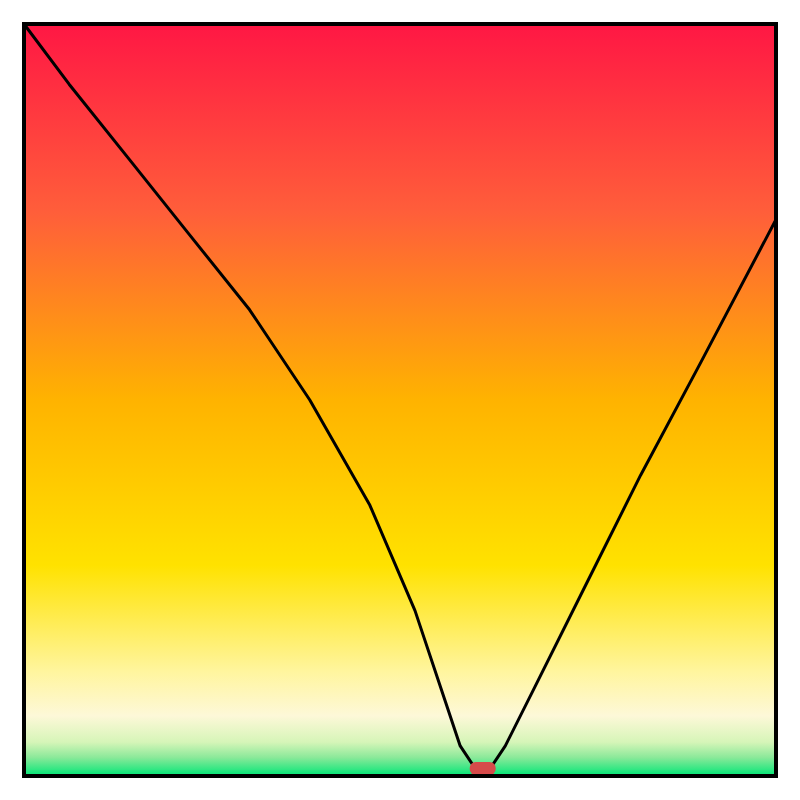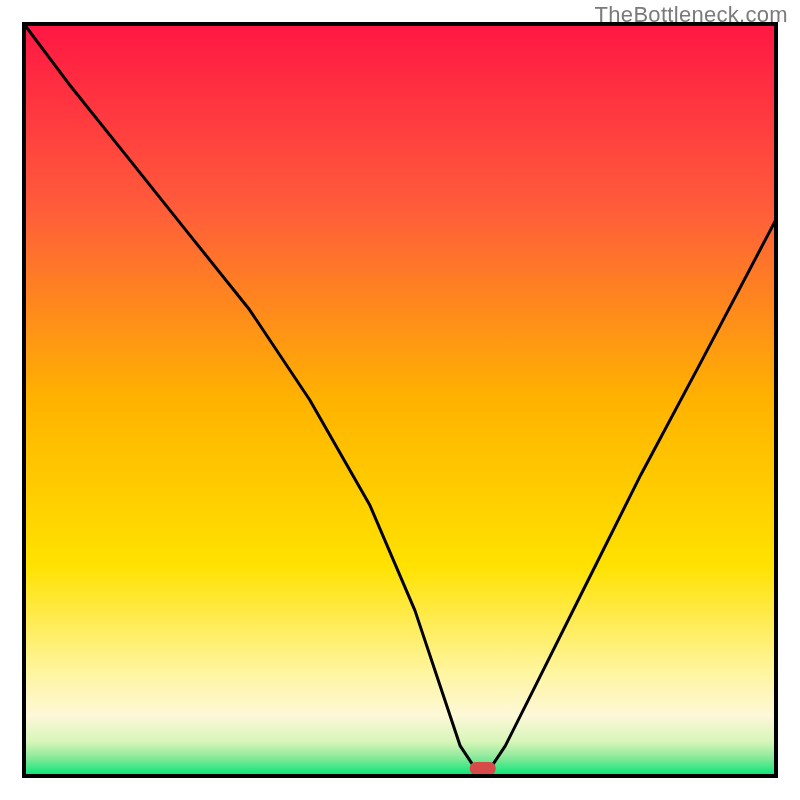--- a/index.html
+++ b/index.html
@@ -25,21 +25,20 @@
     z-index: 10;
   }
   svg {
     display: block;
   }
 </style>
 </head>
 <body>
 
 <div class="container">
-  <div class="watermark">TheBottleneck.com</div>
 
   <svg id="chart-svg" width="800" height="800" viewBox="0 0 800 800">
     <defs>
       <linearGradient id="bg-grad" x1="0" y1="0" x2="0" y2="1">
           <stop offset="0%" stop-color="#ff1744"></stop>
           <stop offset="25%" stop-color="#ff5e3a"></stop>
           <stop offset="50%" stop-color="#ffb300"></stop>
           <stop offset="72%" stop-color="#ffe200"></stop>
           <stop offset="86%" stop-color="#fff59d"></stop>
           <stop offset="92%" stop-color="#fdf8d8"></stop>

